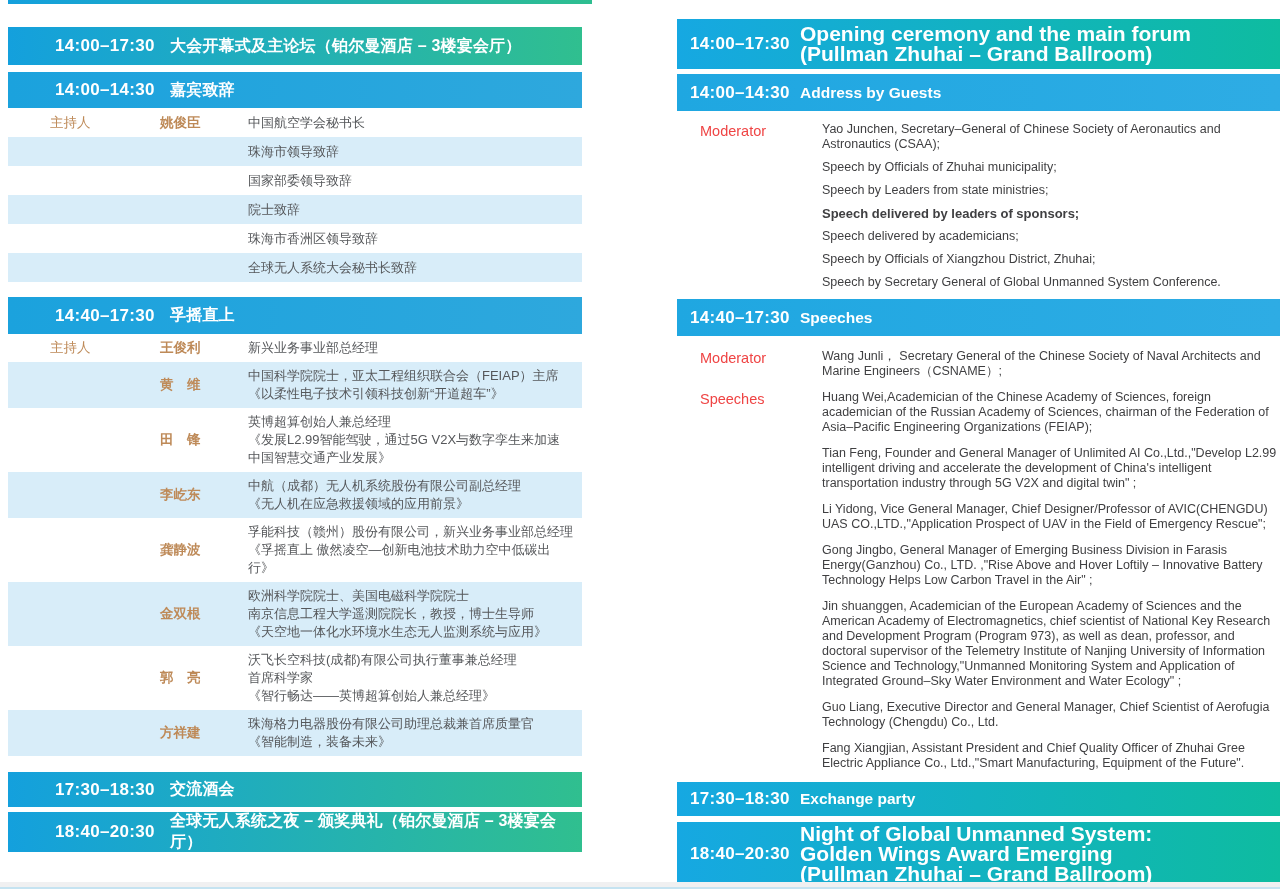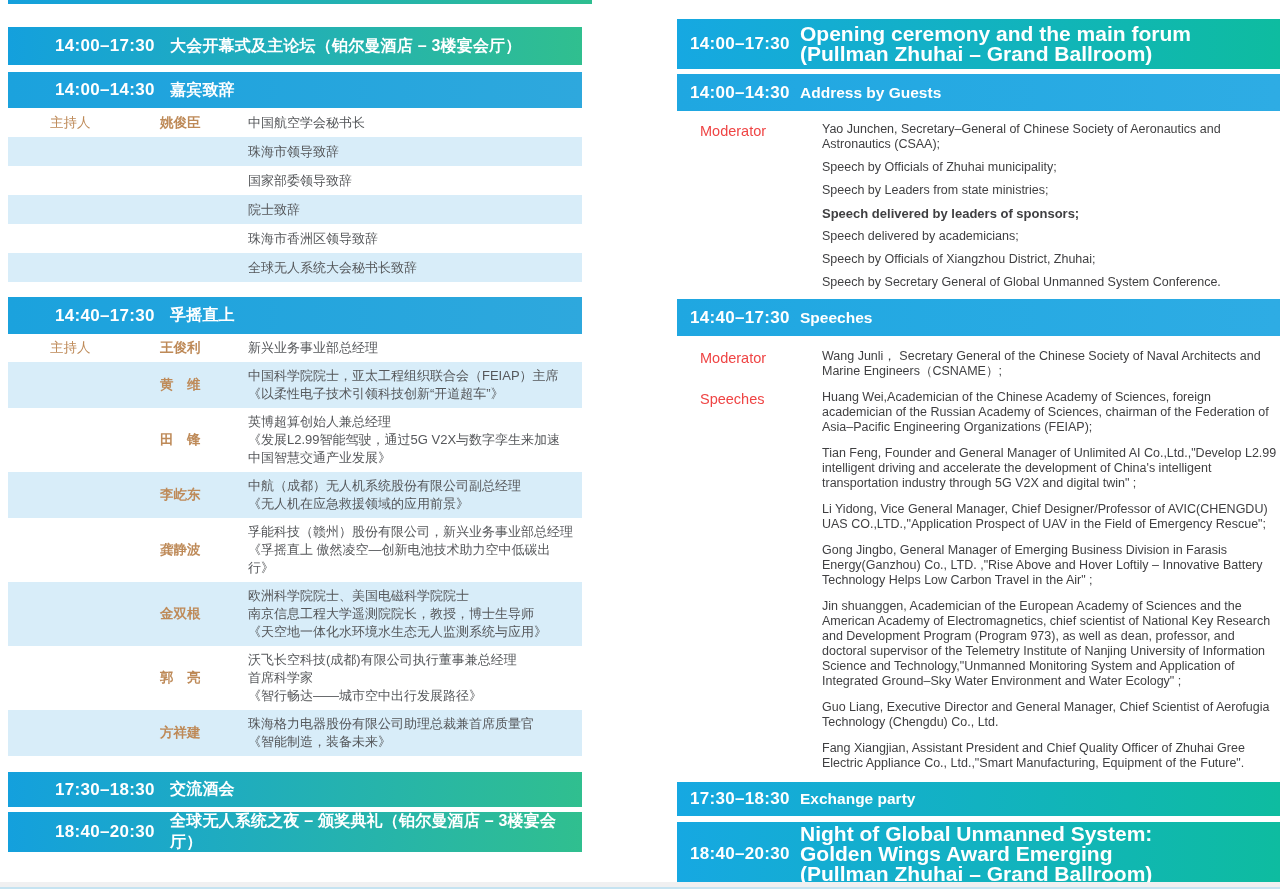--- a/index.html
+++ b/index.html
@@ -180,21 +180,21 @@
             <div class="desc-line">南京信息工程大学遥测院院长，教授，博士生导师</div>
             <div class="desc-line">《天空地一体化水环境水生态无人监测系统与应用》</div>
           </div>
         </div>
         <div class="cn-row">
           <div class="cell role"></div>
           <div class="cell name">郭　亮</div>
           <div class="cell desc">
             <div class="desc-line">沃飞长空科技(成都)有限公司执行董事兼总经理</div>
             <div class="desc-line">首席科学家</div>
-            <div class="desc-line">《智行畅达——城市空中出行发展路径》</div>
+            <div class="desc-line">《智行畅达——英博超算创始人兼总经理》</div>
           </div>
         </div>
         <div class="cn-row shaded">
           <div class="cell role"></div>
           <div class="cell name">方祥建</div>
           <div class="cell desc">
             <div class="desc-line">珠海格力电器股份有限公司助理总裁兼首席质量官</div>
             <div class="desc-line">《智能制造，装备未来》</div>
           </div>
         </div>

